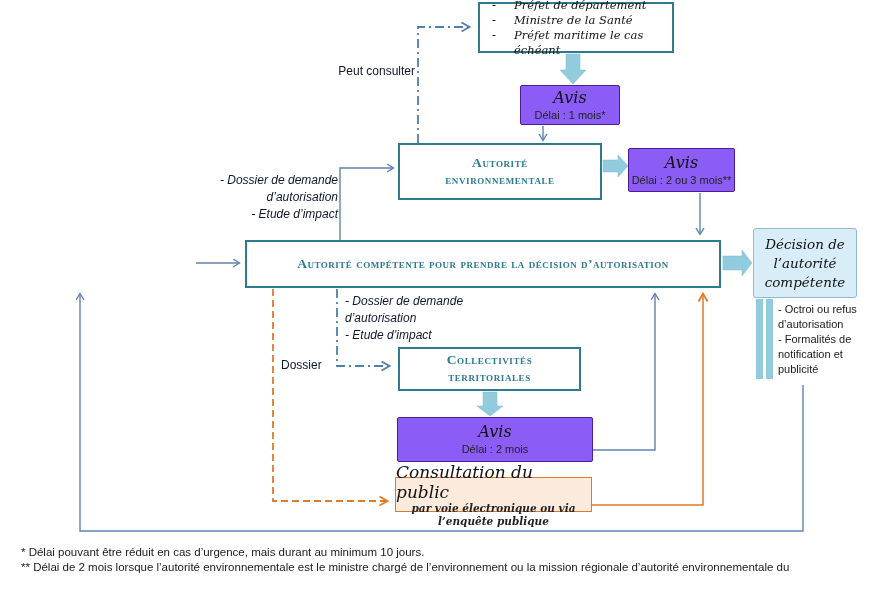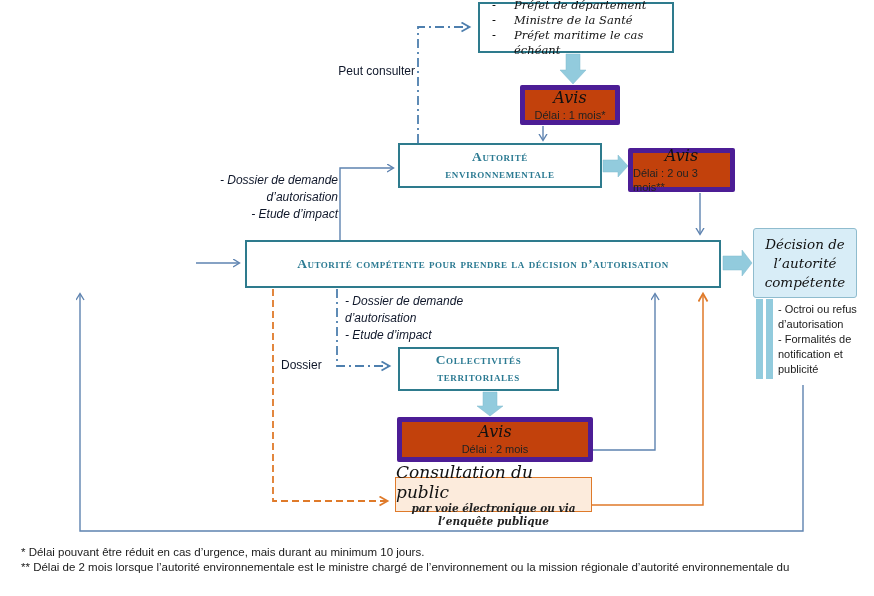--- a/index.html
+++ b/index.html
@@ -6,21 +6,21 @@
   #stage{position:relative;width:874px;height:596px;background:#fff;overflow:hidden;
          font-family:"Liberation Sans",sans-serif;}
   .abs{position:absolute;}
   svg.wires{position:absolute;left:0;top:0;width:874px;height:596px;z-index:1;}
 
   
   .tealbox{position:absolute;background:#fff;border:2px solid #2e7b8d;box-sizing:border-box;
            display:flex;flex-direction:column;align-items:center;justify-content:center;z-index:2;}
   .titlecaps{font-family:"Liberation Serif",serif;font-variant:small-caps;font-weight:bold;
              color:#2b7a92;text-align:center;line-height:1.25;}
-  .bluebox{position:absolute;background:#c2410c;border:5px solid #4c1d95;border-radius:2px;
+  .bluebox{position:absolute;background:#8b5cf6;border:1px solid #4c1d95;border-radius:2px;
            box-sizing:border-box;display:flex;flex-direction:column;align-items:center;
            justify-content:center;z-index:2;}
   .avis-title{font-family:"DejaVu Serif",serif;font-style:italic;font-size:16px;color:#111;line-height:18px;}
   .delay{font-size:11px;color:#222;line-height:14px;margin-top:1px;}
   .decisionbox{position:absolute;background:#d8edf7;border:1.5px solid #8fbcce;border-radius:3px;
            box-sizing:border-box;display:flex;flex-direction:column;align-items:center;
            justify-content:center;z-index:2;text-align:center;}
   .decision-line{font-family:"DejaVu Serif",serif;font-style:italic;font-size:13.5px;color:#111;line-height:19px;}
   .orangebox{position:absolute;background:#fcebdc;border:1.5px solid #df7a2a;box-sizing:border-box;
            display:flex;flex-direction:column;align-items:center;justify-content:center;z-index:2;}
@@ -92,21 +92,21 @@
       <span class="dash">-</span>
       <span>Préfet maritime le cas échéant</span>
     </div>
   </div>
 
   <div class="bluebox" style="left:520px;top:85px;width:100px;height:40px;">
     <div class="avis-title">Avis</div>
     <div class="delay">Délai : 1 mois*</div>
   </div>
 
-  <div class="tealbox" style="left:398px;top:143px;width:204px;height:45px;align-items:center;">
+  <div class="tealbox" style="left:398px;top:143px;width:204px;height:57px;align-items:center;">
     <div class="titlecaps" style="font-size:13.5px;letter-spacing:0.6px;">
       <div>Autorité</div>
       <div>environnementale</div>
     </div>
   </div>
 
   <div class="bluebox" style="left:628px;top:148px;width:107px;height:44px;">
     <div class="avis-title">Avis</div>
     <div class="delay">Délai : 2 ou 3 mois**</div>
   </div>
@@ -120,21 +120,21 @@
     <div class="decision-line">Décision de</div>
     <div class="decision-line">l’autorité</div>
     <div class="decision-line">compétente</div>
   </div>
 
   <div class="notes" style="left:778px;top:302px;width:96px;">
     <div>- Octroi ou refus d’autorisation</div>
     <div>- Formalités  de notification et publicité</div>
   </div>
 
-  <div class="tealbox" style="left:398px;top:347px;width:161px;height:44px;">
+  <div class="tealbox" style="left:398px;top:347px;width:183px;height:44px;">
     <div class="titlecaps" style="font-size:13.5px;letter-spacing:0.6px;">
       <div>Collectivités</div>
       <div>territoriales</div>
     </div>
   </div>
 
   <div class="bluebox" style="left:397px;top:417px;width:196px;height:45px;">
     <div class="avis-title">Avis</div>
     <div class="delay">Délai : 2 mois</div>
   </div>

